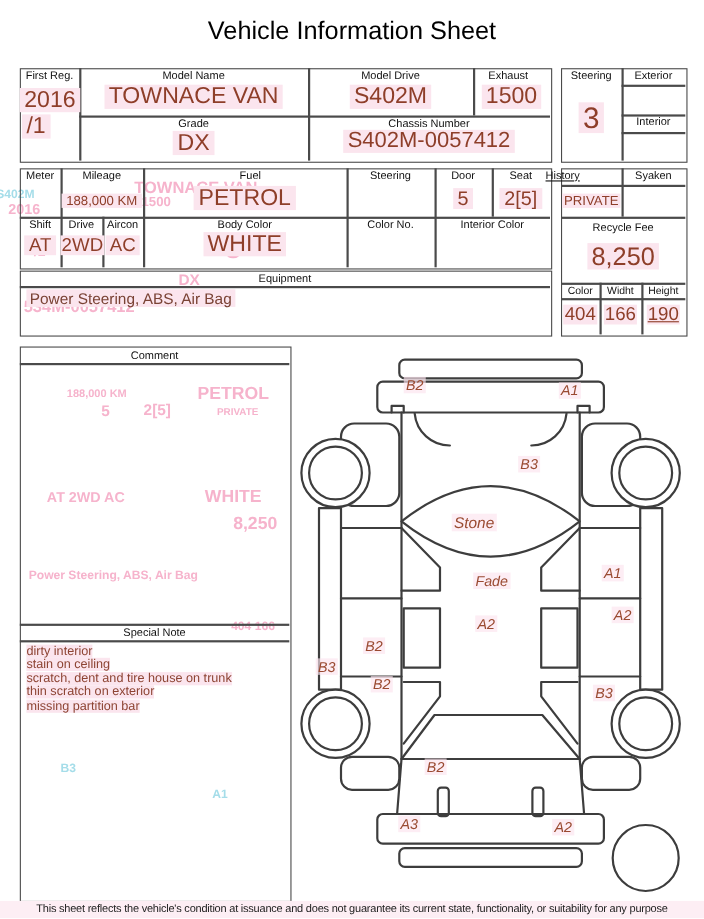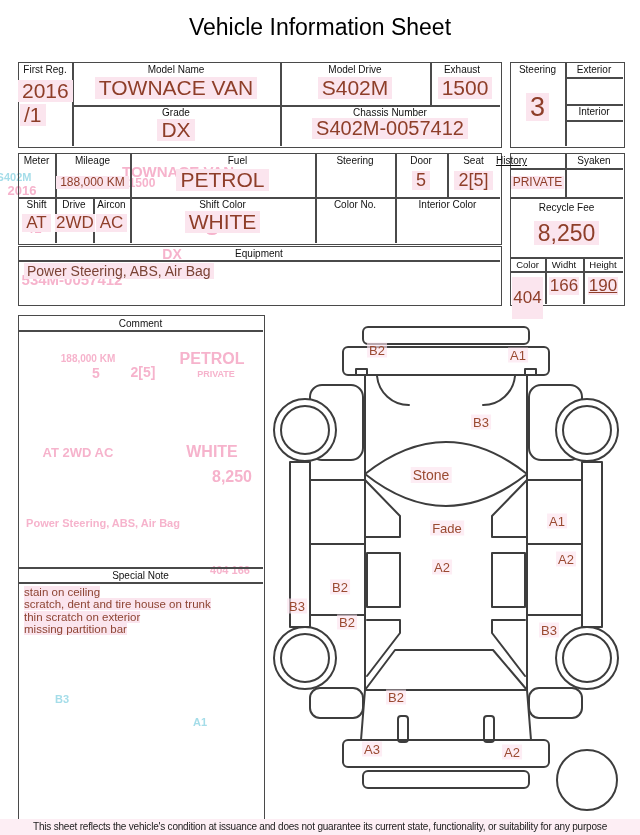--- a/index.html
+++ b/index.html
@@ -13,21 +13,21 @@
   .val .hl{background:var(--hl);padding:0 4px;display:inline-block;}
   .hl:empty{display:none;}
   .title{position:absolute;left:0;top:14px;width:640px;text-align:center;
          font-size:23px;color:#000;z-index:3;}
   .equip{position:absolute;font-size:14px;color:#7a4335;z-index:3;text-align:left;}
   .equip .hl{background:var(--hl);padding:0 3px;display:inline-block;}
   .notes{position:absolute;left:24px;top:586px;width:236px;z-index:3;}
   .note-line{font-size:11.5px;line-height:12.4px;color:#8d4433;white-space:nowrap;}
   .note-line span{background:var(--hl);}
   .dmg{position:absolute;transform:translate(-50%,-50%);color:#9a4a31;
-       background:rgba(252,228,238,0.65);padding:0 2px;white-space:nowrap;z-index:4;}
+       background:rgba(252,228,238,0.65);padding:0 2px;white-space:nowrap;z-index:4;font-style:italic;}
   .ghost{position:absolute;transform:translate(-50%,-50%);font-weight:700;
          white-space:nowrap;z-index:1;}
   .footer{position:absolute;left:0;top:819px;width:640px;height:16px;
           background:var(--fbg);font-size:10px;letter-spacing:-0.2px;color:#222;
           text-align:center;line-height:16px;z-index:3;}
   svg.car{position:absolute;left:0;top:0;z-index:2;}
 </style>
 </head>
 <body>
 
@@ -99,35 +99,35 @@
   <div class="vl" style="left:55px;top:153px;height:90px;"></div>
   <div class="vl" style="left:130px;top:153px;height:90px;"></div>
   <div class="vl" style="left:315px;top:153px;height:90px;"></div>
   <div class="vl" style="left:395px;top:153px;height:90px;"></div>
   <div class="vl" style="left:447px;top:153px;height:44px;"></div>
   <div class="vl" style="left:93px;top:197px;height:46px;"></div>
 
   <div class="hdr" style="left:18px;top:155px;width:37px;">Meter</div>
   <div class="hdr" style="left:55px;top:155px;width:75px;">Mileage</div>
   <div class="val" style="left:55px;top:176px;width:75px;font-size:12px;"><span class="hl">188,000 KM</span></div>
-  <div class="hdr" style="left:126px;top:155px;width:223px;">Fuel</div>
+  <div class="hdr" style="left:116px;top:155px;width:223px;">Fuel</div>
   <div class="val" style="left:130px;top:169px;width:185px;font-size:21px;"><span class="hl">PETROL</span></div>
   <div class="hdr" style="left:315px;top:155px;width:80px;">Steering</div>
   <div class="hdr" style="left:395px;top:155px;width:52px;">Door</div>
   <div class="val" style="left:395px;top:171px;width:52px;font-size:18px;"><span class="hl">5</span></div>
   <div class="hdr" style="left:447px;top:155px;width:53px;">Seat</div>
   <div class="val" style="left:447px;top:171px;width:53px;font-size:18px;"><span class="hl">2[5]</span></div>
 
   <div class="hdr" style="left:18px;top:199px;width:37px;">Shift</div>
   <div class="val" style="left:18px;top:214px;width:37px;font-size:17px;"><span class="hl">AT</span></div>
   <div class="hdr" style="left:55px;top:199px;width:38px;">Drive</div>
   <div class="val" style="left:55px;top:214px;width:38px;font-size:17px;"><span class="hl" style="padding:0 1px;">2WD</span></div>
   <div class="hdr" style="left:93px;top:199px;width:37px;">Aircon</div>
   <div class="val" style="left:93px;top:214px;width:37px;font-size:17px;"><span class="hl">AC</span></div>
-  <div class="hdr" style="left:130px;top:199px;width:185px;">Shift Color</div>
+  <div class="hdr" style="left:130px;top:199px;width:185px;">Body Color</div>
   <div class="val" style="left:130px;top:211px;width:185px;font-size:21px;"><span class="hl">WHITE</span></div>
   <div class="hdr" style="left:315px;top:199px;width:80px;">Color No.</div>
   <div class="hdr" style="left:395px;top:199px;width:105px;">Interior Color</div>
 
   <div class="bx" style="left:18px;top:246px;width:482px;height:58px;"></div>
   <div class="hdr" style="left:18px;top:248px;width:482px;">Equipment</div>
   <div class="hr" style="left:18px;top:260px;width:482px;"></div>
   <div class="equip" style="left:24px;top:263px;width:470px;"><span class="hl">Power Steering, ABS, Air Bag</span></div>
 
   <div class="bx" style="left:510px;top:153px;width:113px;height:151px;"></div>
@@ -140,31 +140,32 @@
   <div class="vl" style="left:583px;top:257px;height:47px;"></div>
 
   <div class="hdr" style="left:484px;top:155px;width:55px;text-decoration:underline;">History</div>
   <div class="hdr" style="left:565px;top:155px;width:58px;">Syaken</div>
   <div class="val" style="left:510px;top:176px;width:55px;font-size:12px;"><span class="hl" style="padding:0 2px;">PRIVATE</span></div>
   <div class="hdr" style="left:510px;top:202px;width:113px;">Recycle Fee</div>
   <div class="val" style="left:510px;top:221px;width:113px;font-size:23px;"><span class="hl">8,250</span></div>
   <div class="hdr" style="left:510px;top:259px;width:35px;font-size:9.5px;">Color</div>
   <div class="hdr" style="left:545px;top:259px;width:38px;font-size:9.5px;">Widht</div>
   <div class="hdr" style="left:583px;top:259px;width:40px;font-size:9.5px;">Height</div>
-  <div class="val" style="left:510px;top:277px;width:35px;font-size:17px;"><span class="hl" style="padding:12px 1px;">404</span></div>
+  <div class="val" style="left:510px;top:277px;width:35px;font-size:17px;"><span class="hl" style="padding:0 1px;">404</span></div>
   <div class="val" style="left:545px;top:277px;width:38px;font-size:17px;"><span class="hl" style="padding:0 1px;">166</span></div>
   <div class="val" style="left:583px;top:277px;width:40px;font-size:17px;"><span class="hl" style="padding:0 1px;text-decoration:underline;">190</span></div>
 
   <div class="bx" style="left:18px;top:315px;width:245px;height:503px;"></div>
   <div class="hdr" style="left:18px;top:318px;width:245px;">Comment</div>
   <div class="hr" style="left:18px;top:330px;width:245px;"></div>
   <div class="hr" style="left:18px;top:567px;width:245px;"></div>
   <div class="hdr" style="left:18px;top:570px;width:245px;">Special Note</div>
   <div class="hr" style="left:18px;top:582px;width:245px;"></div>
   <div class="notes" id="notes-list">
+      <div class="note-line"><span>dirty interior</span></div>
       <div class="note-line"><span>stain on ceiling</span></div>
       <div class="note-line"><span>scratch, dent and tire house on trunk</span></div>
       <div class="note-line"><span>thin scratch on exterior</span></div>
       <div class="note-line"><span>missing partition bar</span></div>
     </div>
 
   <svg class="car" width="640" height="835" viewBox="0 0 640 835">
     <g stroke="#3d3d3d" stroke-width="2" fill="none" stroke-linejoin="round" stroke-linecap="round">
       <g>
         <rect x="363" y="327" width="166" height="17" rx="5"></rect>

